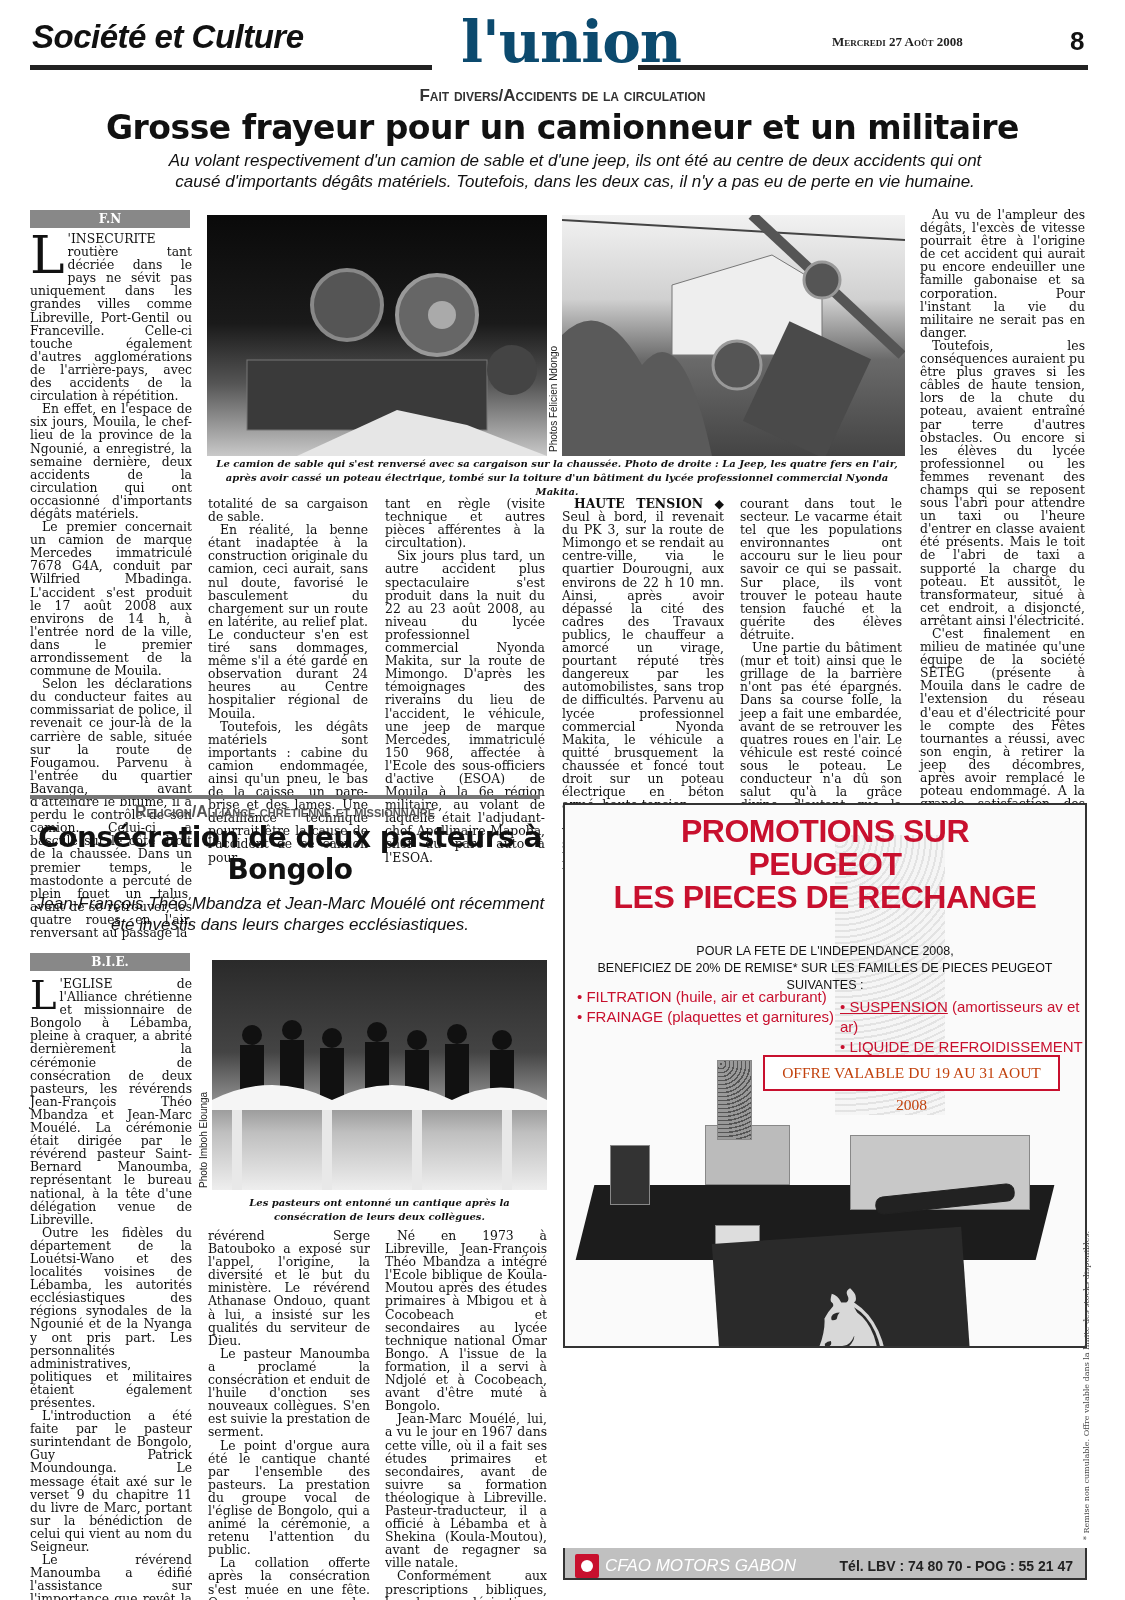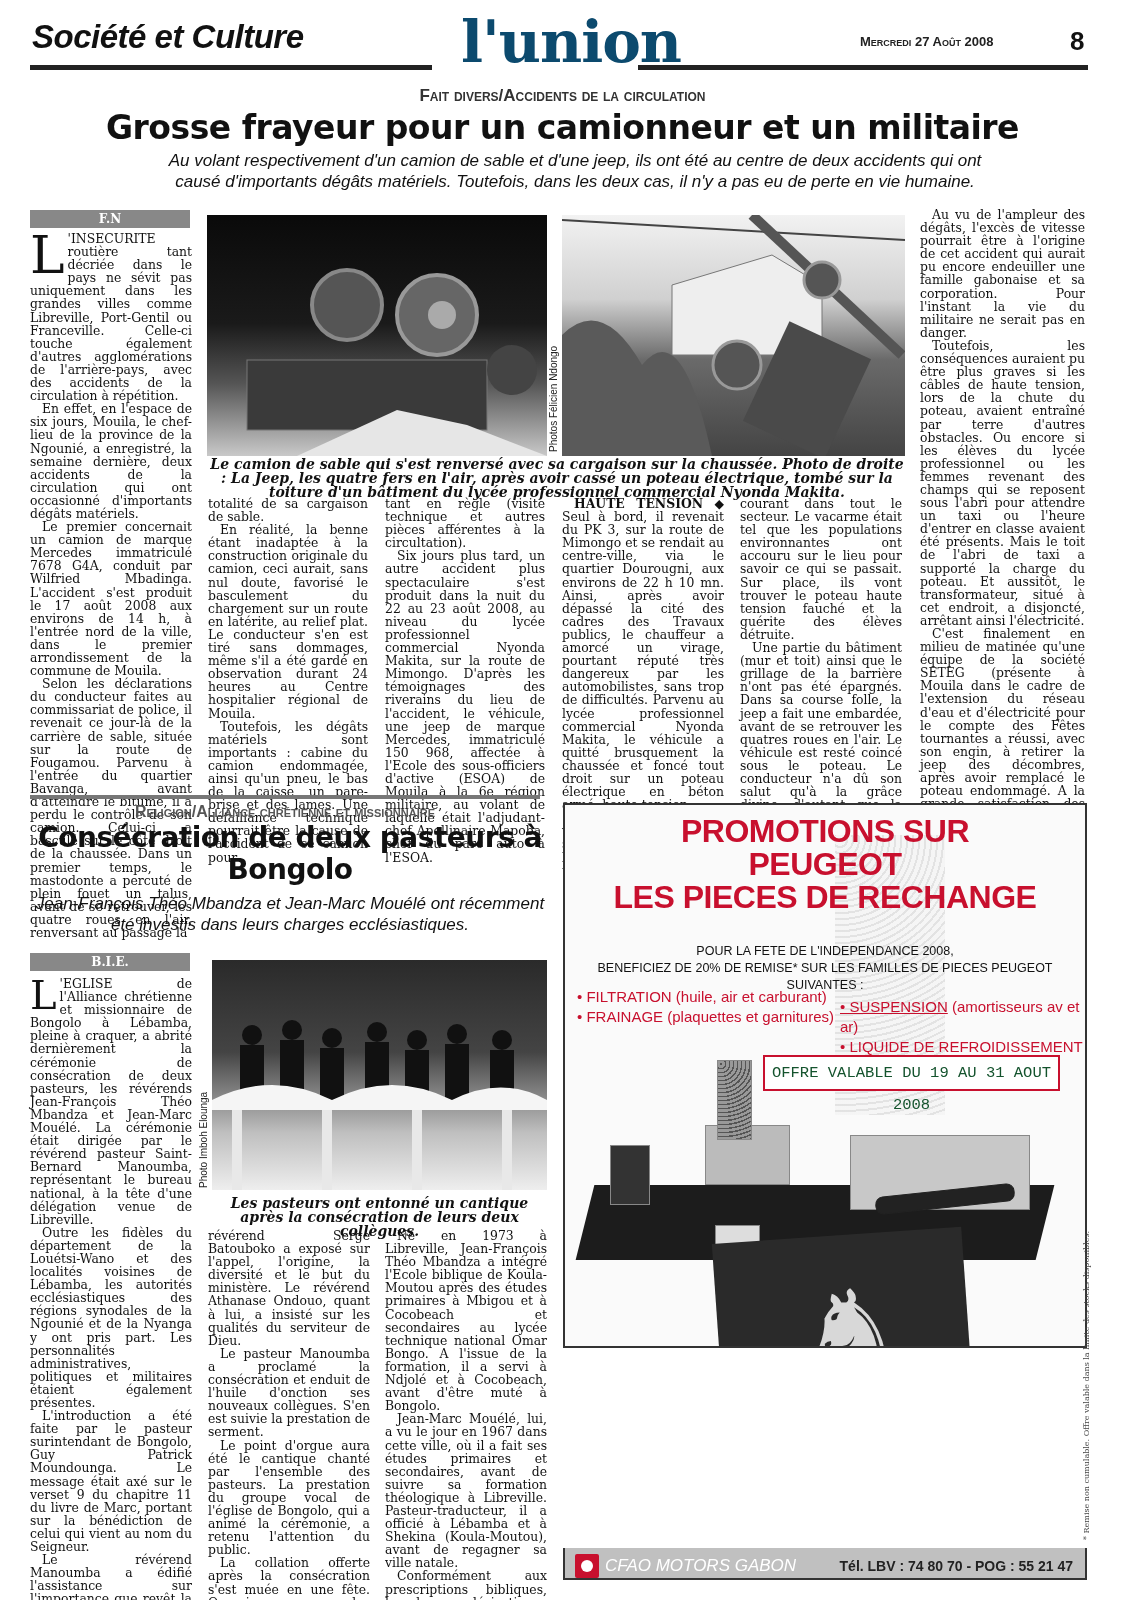--- a/index.html
+++ b/index.html
@@ -5,48 +5,48 @@
   * { box-sizing: border-box; margin: 0; padding: 0; }
   html, body { width: 1125px; height: 1600px; background: #fff; overflow: hidden; }
   body { position: relative; font-family: "DejaVu Serif", serif; color: #111; }
   .abs { position: absolute; }
 
   
   .section-name { left: 32px; top: 18px; font-family: "Liberation Sans", sans-serif; font-style: italic; font-weight: bold; font-size: 33px; letter-spacing: -0.5px; color: #111; }
   .rule-left { left: 30px; top: 65px; width: 402px; height: 5px; background: #222; }
   .rule-right { left: 638px; top: 65px; width: 450px; height: 5px; background: #222; }
   .logo { left: 435px; top: 10px; font-family: "DejaVu Serif", serif; font-weight: bold; font-size: 58px; color: #0c4a6e; letter-spacing: -1px; line-height: 64px; margin-left: 26px; }
-  .date { left: 840px; top: 34px; font-family: Liberation Sans, sans-serif; font-weight: bold; font-size: 13px; font-variant: small-caps; color: #222; padding-left: 20px; }
+  .date { left: 812px; top: 34px; font-family: Liberation Serif, serif; font-weight: bold; font-size: 13px; font-variant: small-caps; color: #222; padding-left: 20px; }
   .pageno { left: 1070px; top: 26px; font-family: "Liberation Sans", sans-serif; font-weight: bold; font-size: 26px; color: #111; }
 
   .kicker { font-family: "Liberation Sans", sans-serif; font-weight: bold; font-variant: small-caps; color: #333; text-align: center; }
   .headline { font-family: "DejaVu Sans", sans-serif; font-weight: bold; color: #111; text-align: center; letter-spacing: -0.5px; }
   .standfirst { font-family: "Liberation Sans", sans-serif; font-style: italic; color: #111; text-align: center; }
 
   .byline { background: #888; color: #fff; font-family: "DejaVu Serif", serif; font-weight: bold; font-size: 12px; text-align: center; height: 18px; line-height: 18px; }
 
   .col { font-size: 12.4px; line-height: 13.1px; text-align: justify; hyphens: manual; color: #111; }
   .col p { text-indent: 12px; }
   .col p.noindent { text-indent: 0; }
   .dropcap { float: left; font-size: 52px; line-height: 40px; padding-right: 3px; margin-top: 3px; font-family: "DejaVu Serif", serif; }
 
   .photo { background: #333; overflow: hidden; }
   .credit { font-family: "Liberation Sans", sans-serif; font-size: 10px; color: #222; transform: rotate(-90deg); transform-origin: left top; white-space: nowrap; }
-  .caption { font-style: italic; font-weight: bold; font-size: 14px; line-height: 14px; text-align: center; color: #111; }
+  .caption { font-style: italic; font-weight: bold; font-size: 10px; line-height: 14px; text-align: center; color: #111; }
 
   .end-mark { display: inline-block; width: 9px; height: 9px; background: #111; margin-left: 6px; }
 
   .divider { left: 30px; top: 795px; width: 510px; height: 4px; background: #777; }
 
   
   .ad { left: 563px; top: 803px; width: 524px; height: 545px; border: 2px solid #333; background: #fafafa; overflow: hidden; }
   .ad-title { position: absolute; left: 0; width: 100%; top: 10px; text-align: center; color: #c8102e; font-family: "Liberation Sans", sans-serif; font-weight: bold; font-size: 32px; line-height: 33px; letter-spacing: -0.5px; }
   .ad-sub { position: absolute; left: 0; width: 100%; top: 138px; text-align: center; font-family: "Liberation Sans", sans-serif; font-size: 12.5px; line-height: 17px; color: #111; }
   .ad-list { position: absolute; font-family: "Liberation Sans", sans-serif; font-size: 15px; line-height: 20px; color: #c8102e; }
-  .offer-box { position: absolute; left: 198px; top: 250px; width: 297px; height: 36px; border: 2px solid #c8102e; background: #fff; text-align: center; line-height: 32px; font-family: Liberation Mono, monospace; font-size: 15.5px; color: #14532d; }
+  .offer-box { position: absolute; left: 198px; top: 250px; width: 297px; height: 36px; border: 2px solid #c8102e; background: #fff; text-align: center; line-height: 32px; font-family: Liberation Serif, serif; font-size: 15.5px; color: #c2410c; }
   .ad-table { position: absolute; left: 20px; top: 380px; width: 460px; height: 75px; background: #1c1c1c; transform: skewX(-14deg); }
   .ad-board { position: absolute; left: 158px; top: 430px; width: 250px; height: 330px; background: #2a2a2a; transform: rotate(-4deg); }
   .lion { position: absolute; left: 235px; top: 460px; font-size: 120px; color: #d8d8d8; font-family: "DejaVu Sans", sans-serif; }
   .product { position: absolute; background: #bbb; border: 1px solid #888; }
   .ad-footer { left: 563px; top: 1548px; width: 524px; height: 32px; background: #c0c0c0; border: 2px solid #333; border-top: none; }
   .cfao-logo { position: absolute; left: 10px; top: 6px; width: 24px; height: 24px; background: #c8102e; border-radius: 2px; }
   .cfao-logo::after { content: ""; position: absolute; left: 6px; top: 6px; width: 12px; height: 12px; border-radius: 50%; background: #fff; }
   .cfao-name { position: absolute; left: 40px; top: 8px; font-family: "Liberation Sans", sans-serif; font-style: italic; font-size: 17px; color: #fff; }
   .cfao-tel { position: absolute; right: 12px; top: 10px; font-family: "Liberation Sans", sans-serif; font-weight: bold; font-size: 14px; color: #222; }
 </style>

